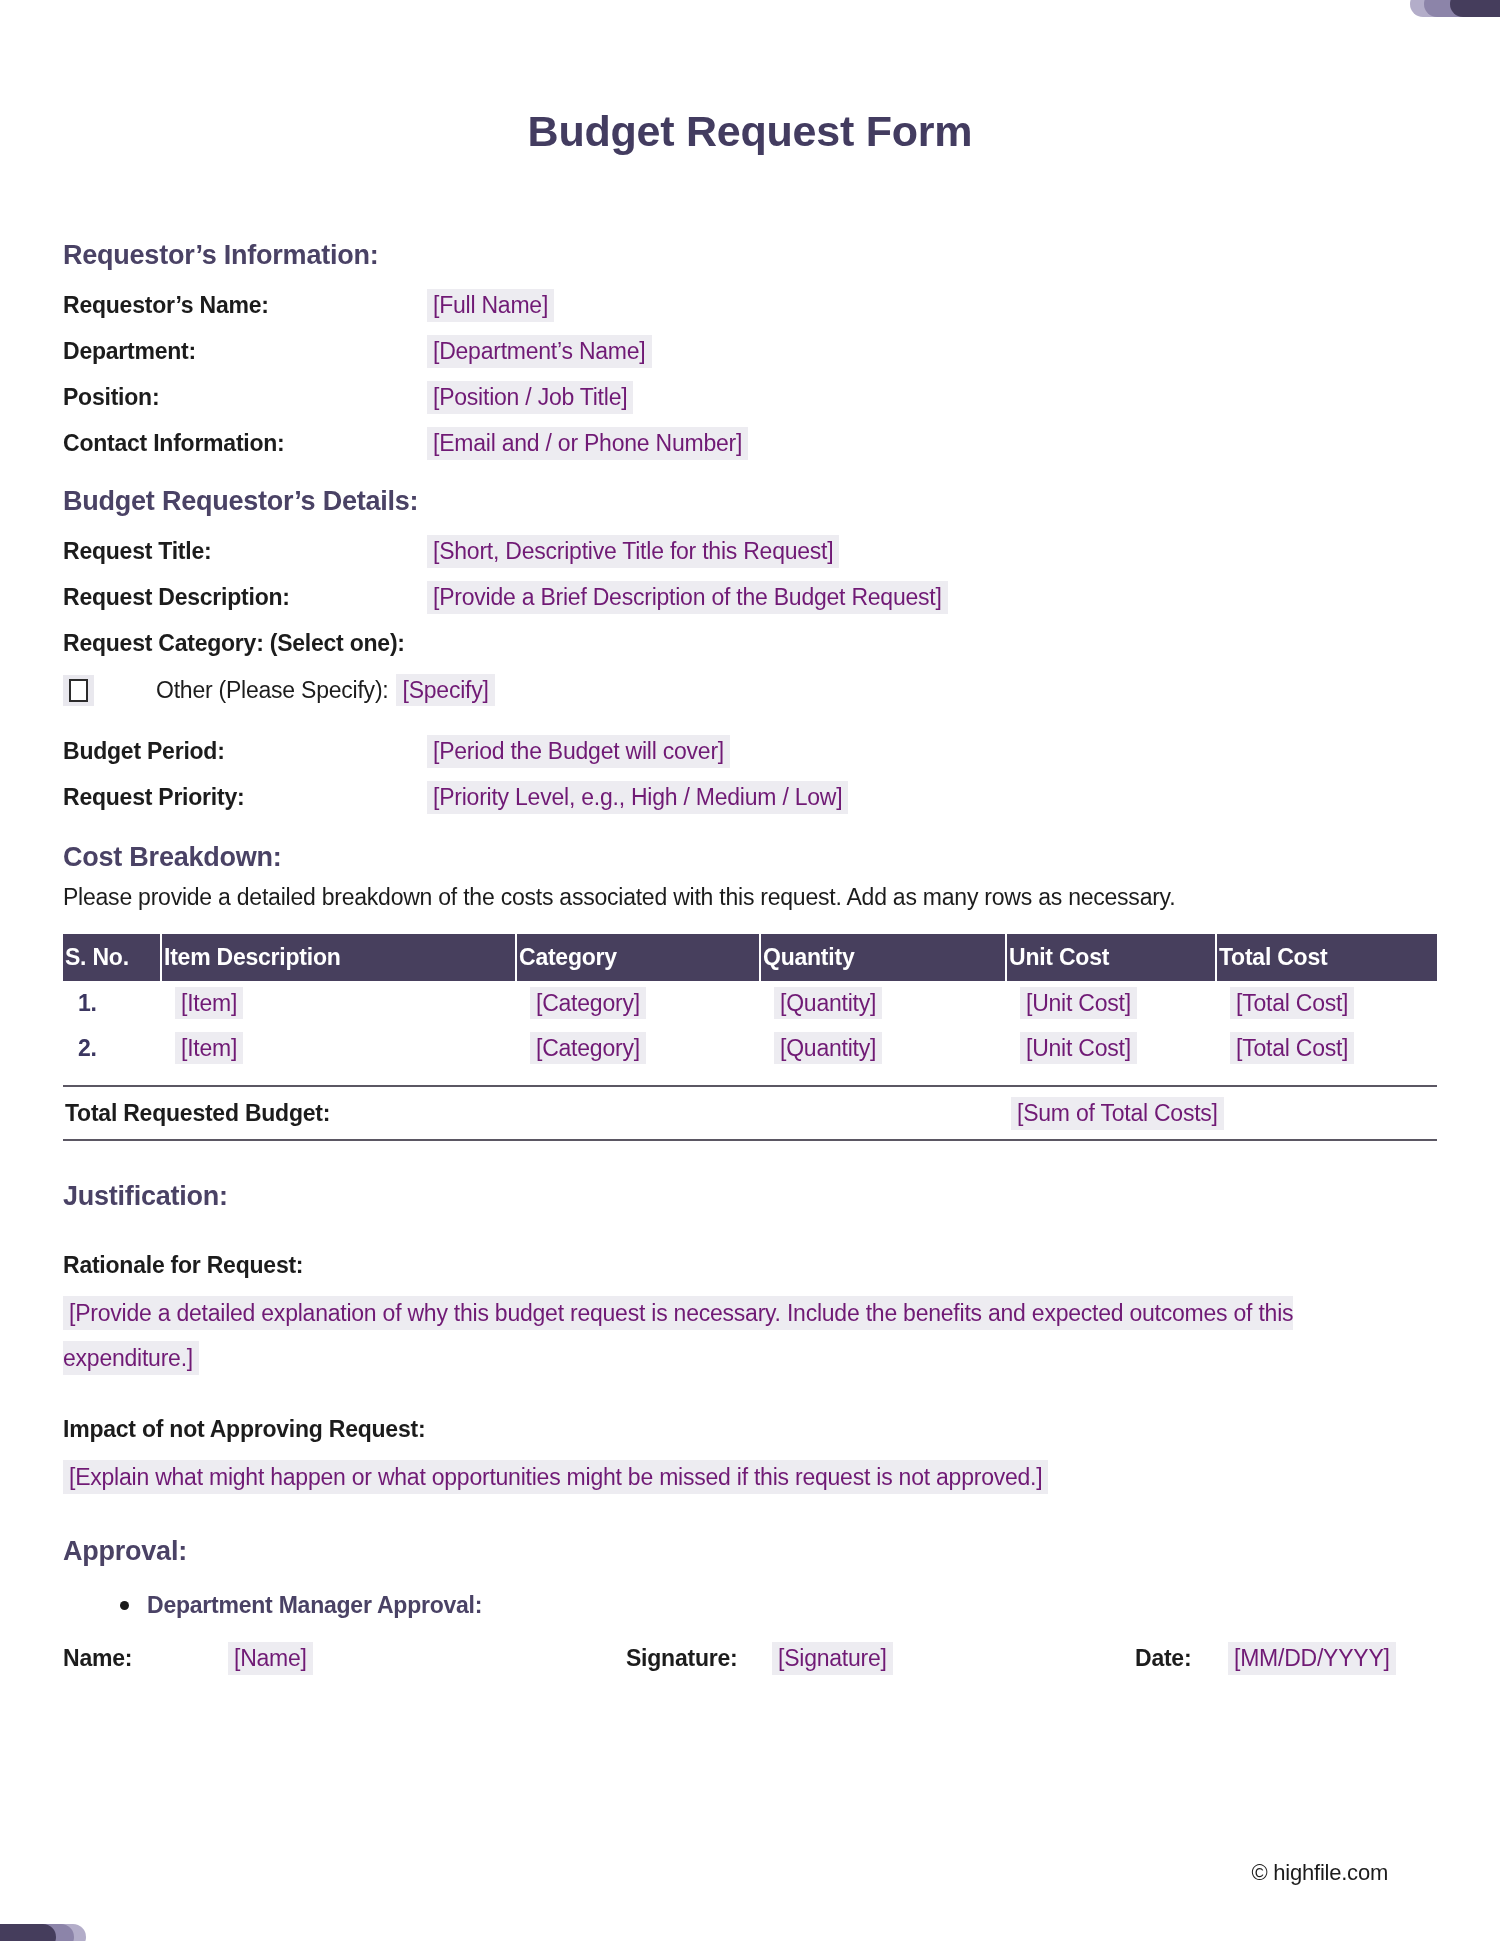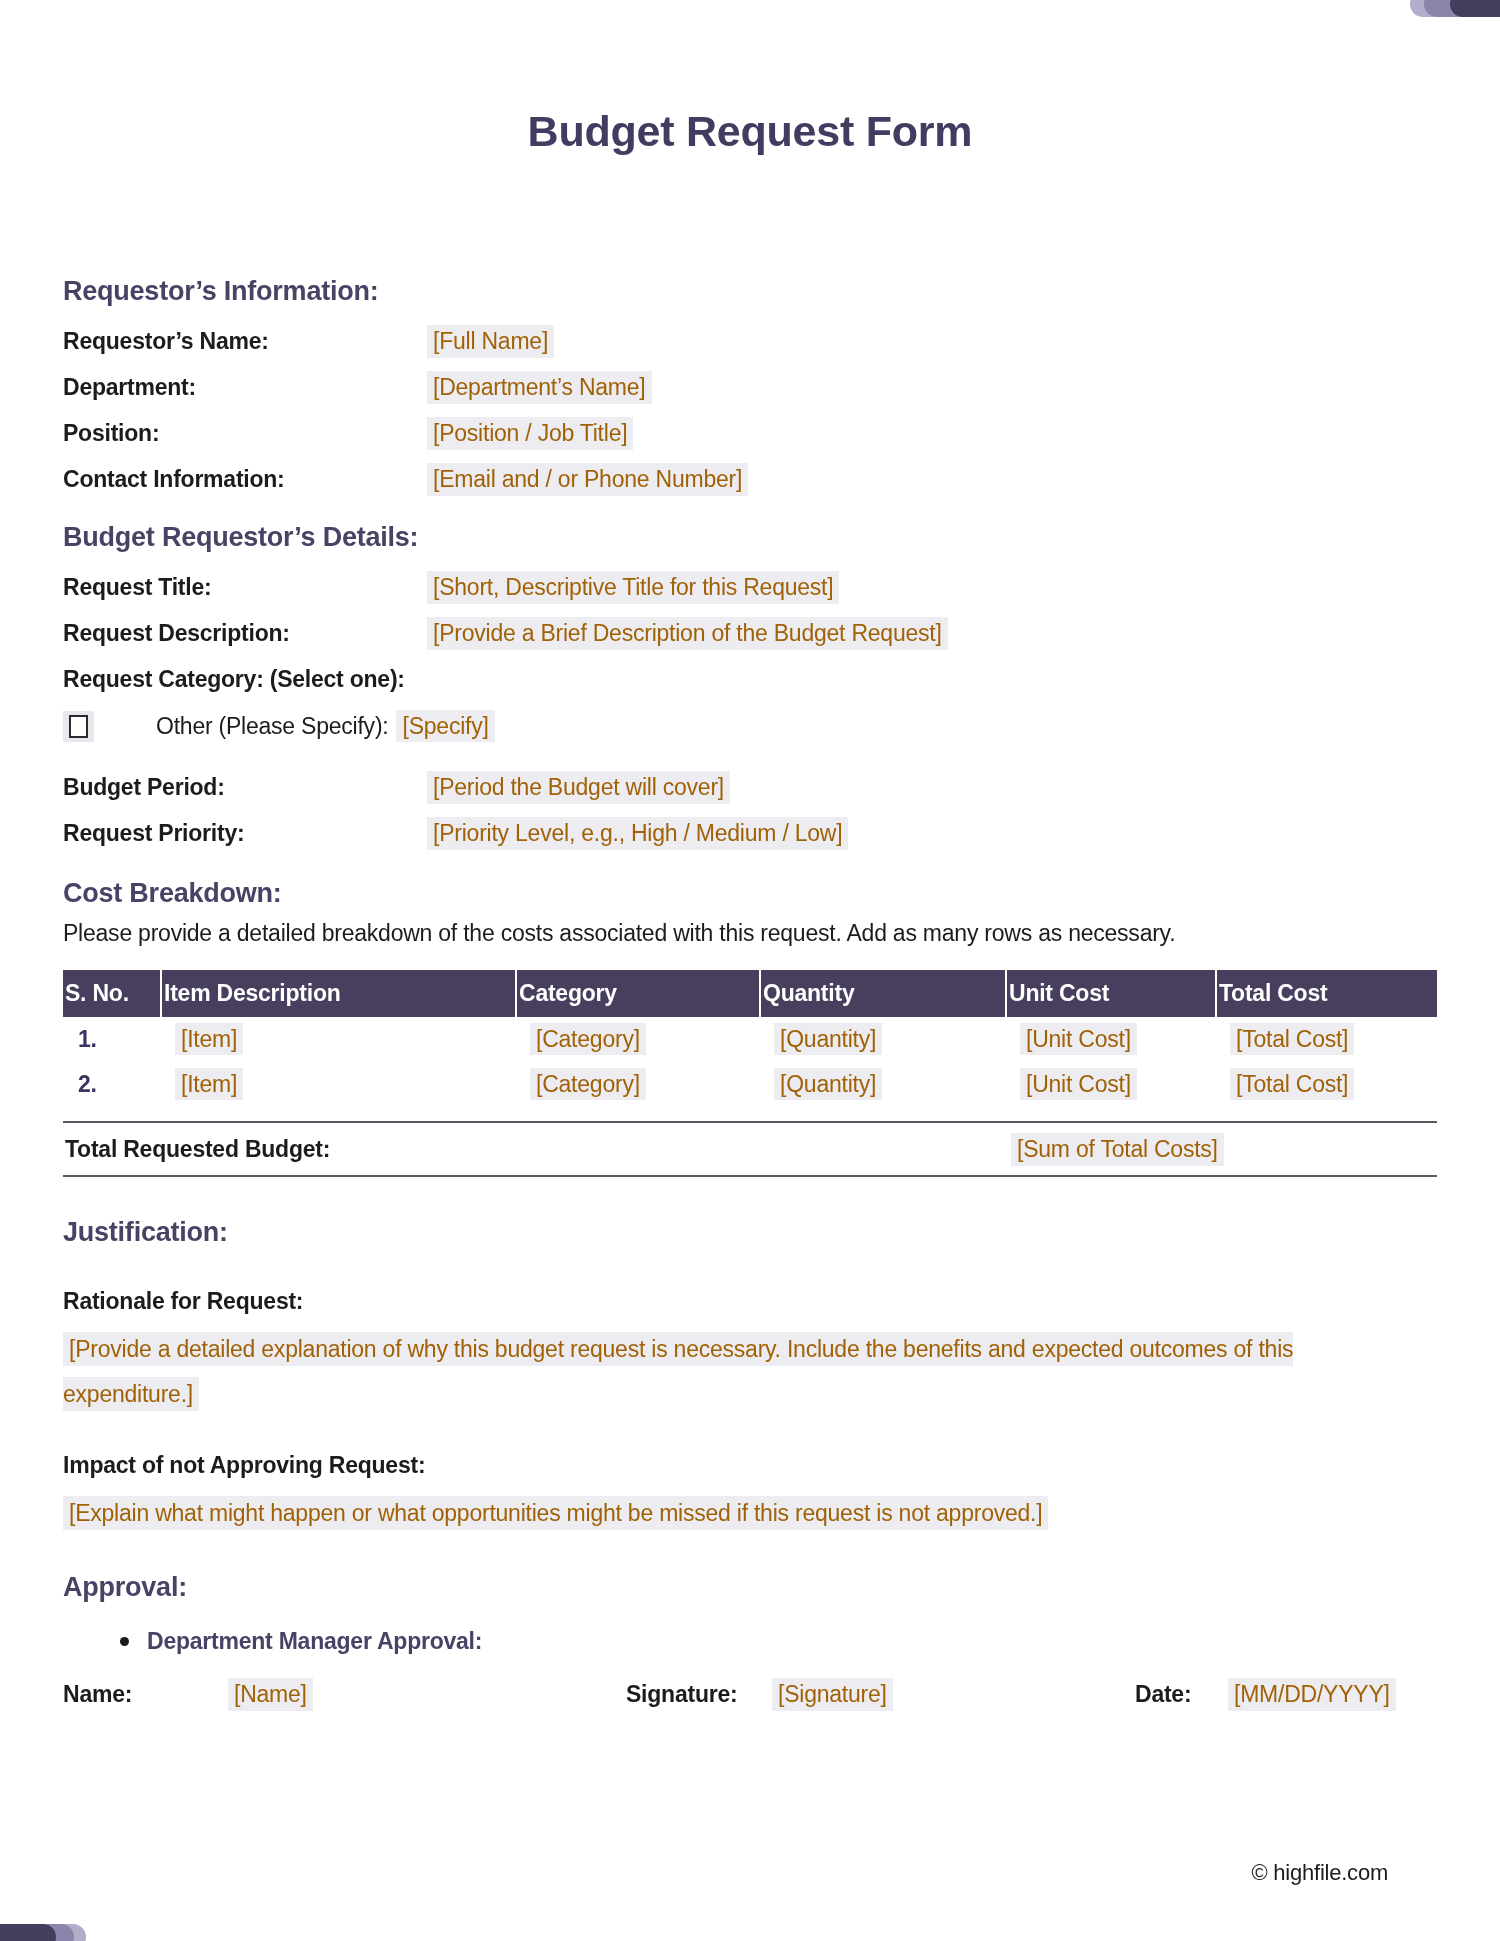--- a/index.html
+++ b/index.html
@@ -39,33 +39,33 @@
     font-weight:bold;
     color:#433c60;
   }
   h2.sec{
     margin:0;
     font-size:27px;
     line-height:34px;
     font-weight:bold;
     color:#4a4265;
   }
-  #sec-requestor{margin-top:116px;}
+  #sec-requestor{margin-top:80px;}
   #sec-details{margin-top:18px;}
   #sec-cost{margin-top:20px;}
   #sec-just{margin-top:38px;}
   #sec-approval{margin-top:34px;}
 
   .kv-rows{margin-top:10px;}
   .kv-row{display:flex;align-items:center;height:46px;}
   .kv-row .lbl{width:364px;flex:0 0 364px;font-weight:bold;}
   .ph{
     background:#edecf1;
     padding:3px 6px;
-    color:#a16207;
+    color:#701a75;
     white-space:nowrap;
   }
   .bold-line{font-weight:bold;height:46px;display:flex;align-items:center;}
 
   
   .cat-row{display:flex;align-items:center;height:48px;}
   .cat-item{display:flex;align-items:center;}
   .cat-item .cat-lbl{margin-left:62px;}
   .cat-w1{width:365px;}
   .cat-w2{width:392px;}

